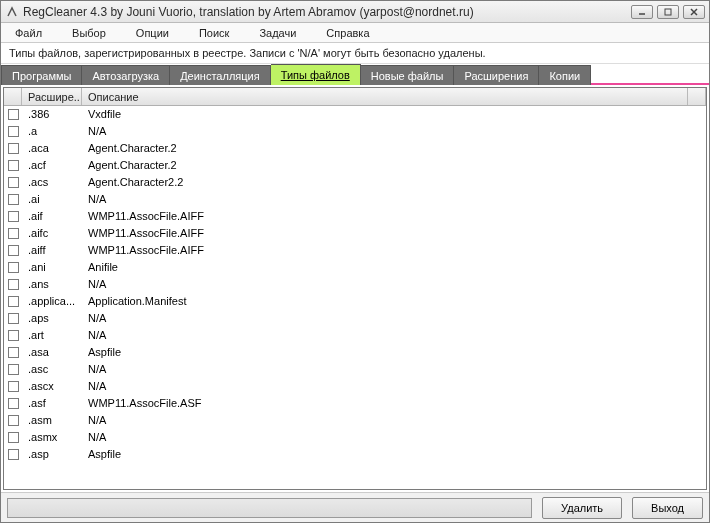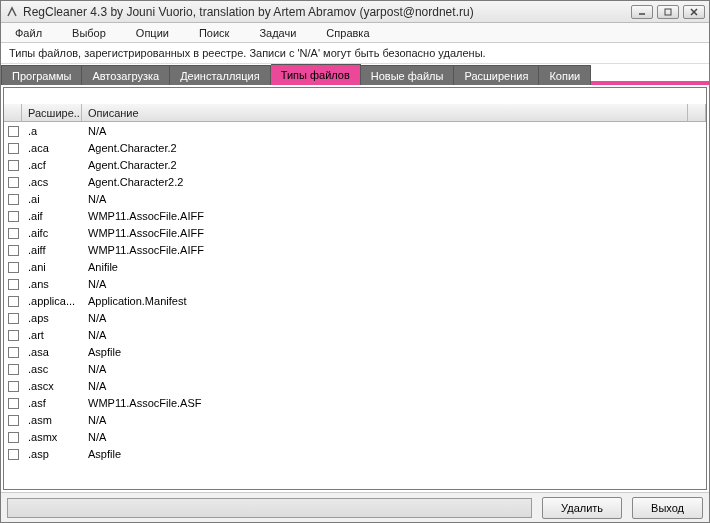--- a/index.html
+++ b/index.html
@@ -5,27 +5,27 @@
   * { box-sizing: border-box; margin: 0; padding: 0; }
   body { font-family: Tahoma, Arial, sans-serif; font-size: 11px; background: #fff; color: #000; width: 710px; height: 523px; overflow: hidden; border: 1px solid #7a7a7a; display: flex; flex-direction: column; }
   .titlebar { height: 22px; background: linear-gradient(#f5f5f5,#e5e5e5); display: flex; align-items: center; padding: 0 4px; border-bottom: 1px solid #bbb; }
   .titlebar .icon { width: 14px; height: 14px; margin-right: 4px; display: flex; align-items: center; justify-content: center; }
   .titlebar .title { flex: 1; font-size: 12px; color: #2d2d2d; white-space: nowrap; overflow: hidden; text-overflow: ellipsis; }
   .winbtns { display: flex; gap: 4px; }
   .winbtn { width: 22px; height: 14px; border: 1px solid #888; border-radius: 2px; background: linear-gradient(#fafafa,#d8d8d8); display: flex; align-items: center; justify-content: center; font-size: 9px; color: #444; cursor: default; }
   .menubar { height: 20px; display: flex; align-items: center; padding: 0 6px; gap: 14px; border-bottom: 1px solid #ccc; background: #f9f9f9; }
   .menubar .menuitem { padding: 2px 8px; cursor: default; color: #222; }
   .infobar { padding: 4px 8px; font-size: 11px; color: #222; background: #fff; border-bottom: 1px solid #ddd; }
-  .tabs { height: 21px; background: #fff; display: flex; border-bottom: 4px solid #ec4899; }
+  .tabs { height: 21px; background: #fff; display: flex; border-bottom: 2px solid #ec4899; }
   .tab { display: flex; align-items: center; padding: 0 10px; height: 20px; margin-top: 1px; border: 1px solid #555; border-bottom: none; margin-right: 0px; font-size: 11px; color: #fff; background: #707070; cursor: default; }
   .tab + .tab { border-left: none; }
-  .tab.active { background: #ec4899; color: #000; height: 21px; margin-top: 0; position: relative; z-index: 2; }
+  .tab.active { background: #bef264; color: #000; height: 21px; margin-top: 0; position: relative; z-index: 2; text-decoration: underline; }
   .listwrap { flex: 1; display: flex; border: 1px solid #7a7a7a; margin: 2px; overflow: hidden; }
   .list { flex: 1; overflow: auto; }
-  .headerrow { display: flex; height: 18px; background: linear-gradient(#f6f6f6,#e1e1e1); position: sticky; top: 16px; border-bottom: 1px solid #b0b0b0; }
+  .headerrow { display: flex; height: 18px; background: linear-gradient(#f6f6f6,#e1e1e1); position: sticky; top: 0; border-bottom: 1px solid #b0b0b0; }
   .headercell { border-right: 1px solid #b9b9b9; padding: 2px 6px; font-size: 11px; color: #222; display: flex; align-items: center; white-space: nowrap; overflow: hidden; text-overflow: ellipsis; }
   .col-chk { width: 18px; }
   .col-ext { width: 60px; }
   .col-desc { flex: 1; }
   .col-scroll { width: 18px; }
   .row { display: flex; height: 17px; align-items: center; border-bottom: 1px solid transparent; }
   .row .cell { padding: 1px 6px; font-size: 11px; white-space: nowrap; overflow: hidden; text-overflow: ellipsis; }
   .row .chk { width: 18px; display: flex; align-items: center; justify-content: center; }
   .row .chk span { width: 11px; height: 11px; border: 1px solid #7a7a7a; background: #fff; display: inline-block; }
   .row .ext { width: 60px; }

